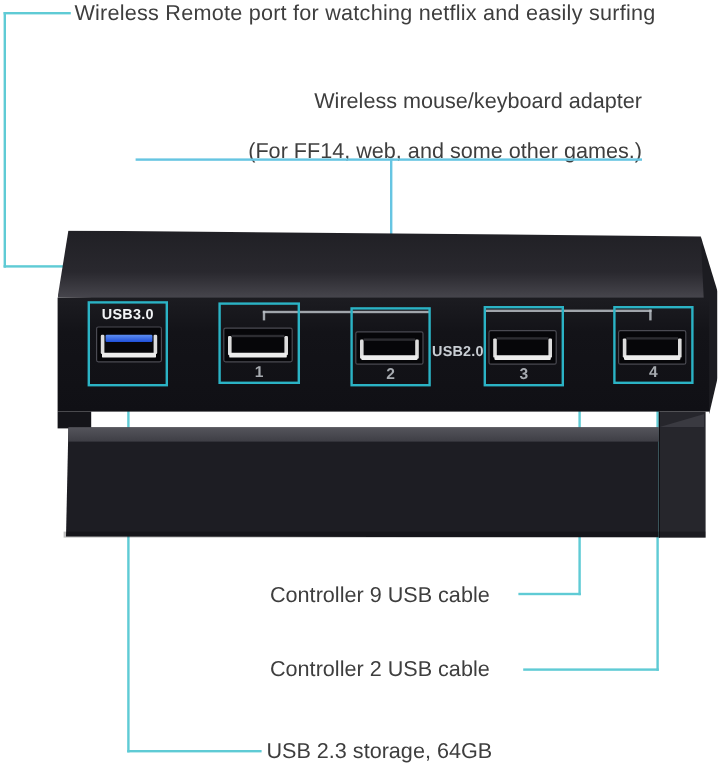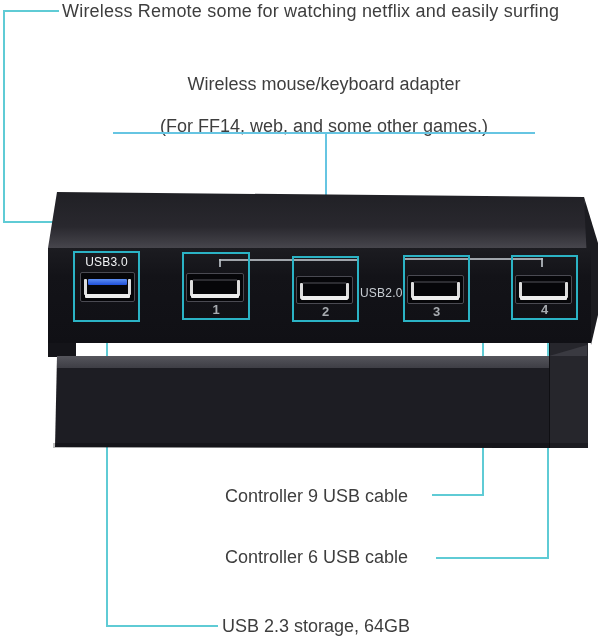--- a/index.html
+++ b/index.html
@@ -1,21 +1,21 @@
 <!DOCTYPE html>
 <html><head>
 <meta charset="utf-8">
 <style>
   html,body{margin:0;padding:0;background:#ffffff;}
   #stage{
     position:relative;width:600px;height:637px;background:#ffffff;
     font-family:"Liberation Sans",sans-serif;overflow:hidden;
   }
   .lbl{position:absolute;color:#3e3e3e;font-size:18px;line-height:20px;white-space:nowrap;}
-  .ctr{text-align:center;}
+  .ctr{text-align:right;}
   
   .cl{position:absolute;background:#5fcbd5;}
   .bl{position:absolute;background:#66c5e2;}
   
   .pbox{position:absolute;border:2px solid #2bb3c5;box-sizing:border-box;}
   
   .face{position:absolute;}
   .top-face{
     left:48px;top:192px;width:550px;height:63px;
     clip-path:polygon(9px 0,536px 5px,543px 63px,0 56px);
@@ -37,36 +37,36 @@
   .stand-band{left:57px;top:356px;width:492px;height:12px;background:linear-gradient(180deg,#55555c,#3e3e45);}
   .stand-shadow{left:53px;top:443px;width:535px;height:5px;background:rgba(0,0,0,0.25);}
   
   .usb{position:absolute;background:#060609;border:1px solid #4a4a52;border-radius:2px;box-sizing:border-box;}
   .pin{position:absolute;width:3px;height:16px;top:6px;background:#dcdcdc;border-radius:1px;}
   .pin.l{left:3px;} .pin.r{right:3px;}
   .tongue{position:absolute;left:4px;right:4px;bottom:3px;height:4px;background:#ededed;border-radius:1px;}
   .bluebar{position:absolute;left:7px;right:7px;top:6px;height:6px;background:linear-gradient(180deg,#5d8ef2,#1f4fd8);border-radius:1px;}
   .slot{position:absolute;left:6px;right:6px;top:5px;height:2px;background:#2c2c31;}
   .portnum{position:absolute;left:0;right:0;bottom:1px;text-align:center;color:#a7abb0;font-size:13px;font-weight:bold;}
-  .devlbl{position:absolute;font-weight:normal;font-size:12px;letter-spacing:0.2px;}
+  .devlbl{position:absolute;font-weight:bold;font-size:12px;letter-spacing:0.2px;}
   .usb3lbl{left:0;right:0;top:2px;text-align:center;color:#f2f4f6;}
   .usb2lbl{left:360px;top:252px;color:#c9ced4;margin-top:34px;}
   
   .gline{position:absolute;background:rgba(185,190,196,0.85);}
 </style>
 </head>
 <body>
 
 <div id="stage">
 
-  <div class="lbl" style="left:62px;top:1px;letter-spacing:0.2px;">Wireless Remote some for watching netflix and easily surfing</div>
+  <div class="lbl" style="left:62px;top:1px;letter-spacing:0.2px;">Wireless Remote port for watching netflix and easily surfing</div>
   <div class="lbl ctr" style="left:113px;top:74px;width:422px;">Wireless mouse/keyboard adapter</div>
   <div class="lbl ctr" style="left:113px;top:116px;width:422px;">(For FF14, web, and some other games.)</div>
   <div class="lbl" style="left:225px;top:486px;">Controller 9 USB cable</div>
-  <div class="lbl" style="left:225px;top:547px;">Controller 6 USB cable</div>
+  <div class="lbl" style="left:225px;top:547px;">Controller 2 USB cable</div>
   <div class="lbl" style="left:222px;top:616px;">USB 2.3 storage, 64GB</div>
 
   <div class="cl" style="left:3px;top:10px;width:56px;height:2px;"></div>
   <div class="cl" style="left:3px;top:10px;width:2px;height:213px;"></div>
   <div class="cl" style="left:3px;top:221px;width:213px;height:2px;"></div>
   <div class="cl" style="left:214px;top:221px;width:2px;height:31px;"></div>
 
   <div class="bl" style="left:113px;top:132px;width:422px;height:2px;"></div>
   <div class="bl" style="left:325px;top:132px;width:2px;height:124px;"></div>
 

